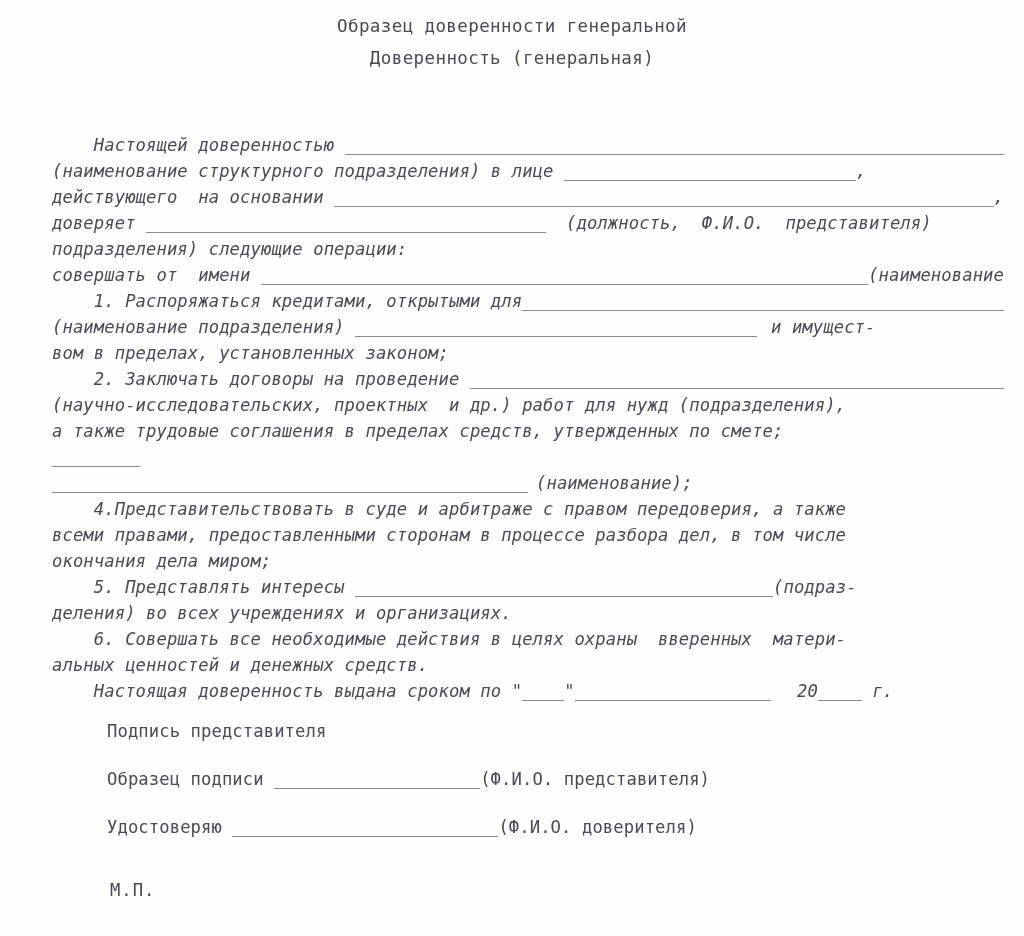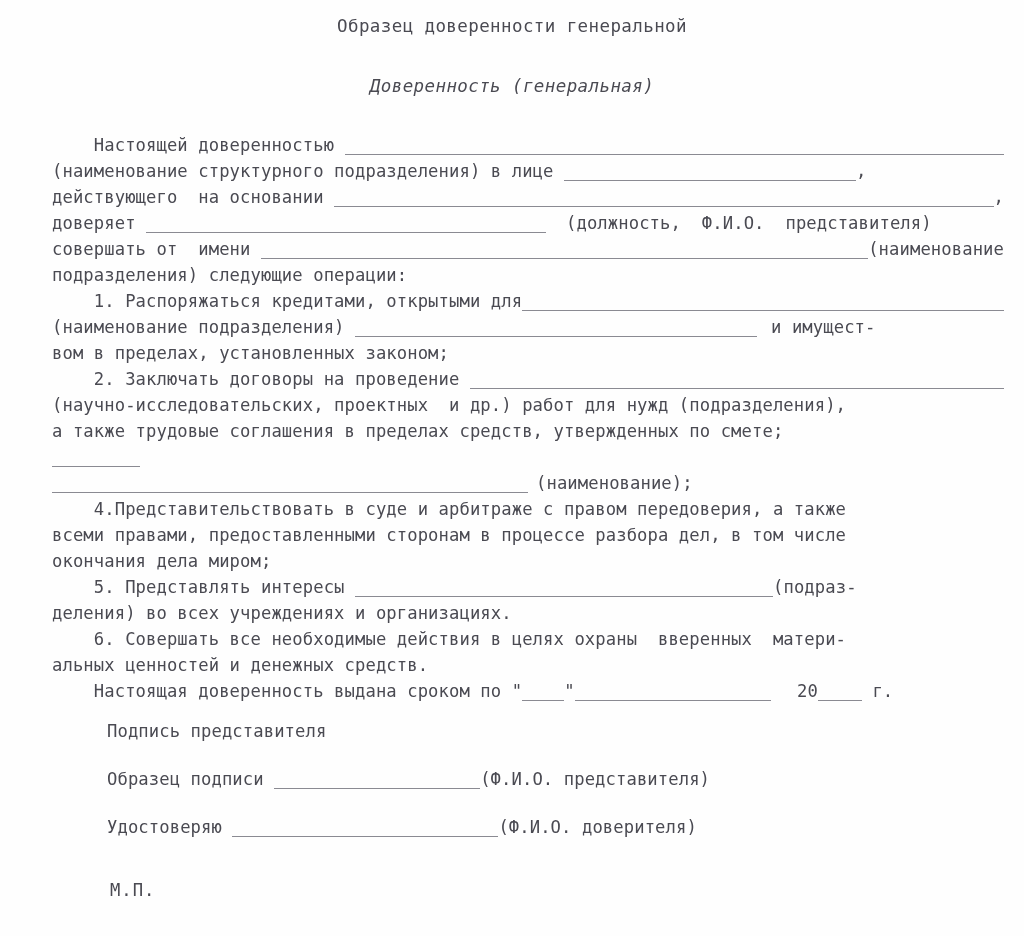--- a/index.html
+++ b/index.html
@@ -27,39 +27,40 @@
     position: absolute;
     left: 0;
     width: 1024px;
     text-align: center;
     font-size: 17.5px;
     letter-spacing: 0.4px;
     color: #4a4a52;
     white-space: pre;
   }
   .doc-title.t1 { top: 16px; }
-  .doc-title.t2 { top: 76px; font-style: italic; }
+  .doc-title.t2 { top: 48px; }
 
   
   .body-block {
     position: absolute;
     left: 52px;
     top: 132px;
     width: 952px;
     font-size: 17.2px;
     line-height: 26px;
     letter-spacing: 0.1px;
   }
 
   .ln {
     height: 26px;
     white-space: pre;
     display: flex;
     align-items: flex-end;
     overflow: visible;
+    font-style: italic;
   }
   .ln > span { white-space: pre; }
 
   
   .fill {
     flex: 1 1 auto;
     border-bottom: 1.5px solid #8a8a92;
     height: 17px;
     margin-bottom: 3px;
   }
@@ -127,27 +128,27 @@
     </div>
 
     <div class="ln">
       <span>доверяет </span>
       <span class="rule" style="width:400px"></span>
       <span class="gap" style="width:20px"></span>
       <span>(должность,  Ф.И.О.  представителя)</span>
     </div>
 
     <div class="ln">
+      <span>подразделения) следующие операции:</span>
+    </div>
+
+    <div class="ln">
       <span>совершать от  имени </span>
       <span class="fill"></span>
       <span>(наименование</span>
-    </div>
-
-    <div class="ln">
-      <span>подразделения) следующие операции:</span>
     </div>
 
     <div class="ln">
       <span>    1. Распоряжаться кредитами, открытыми для</span>
       <span class="fill"></span>
     </div>
 
     <div class="ln">
       <span>(наименование подразделения) </span>
       <span class="rule" style="width:402px"></span>

